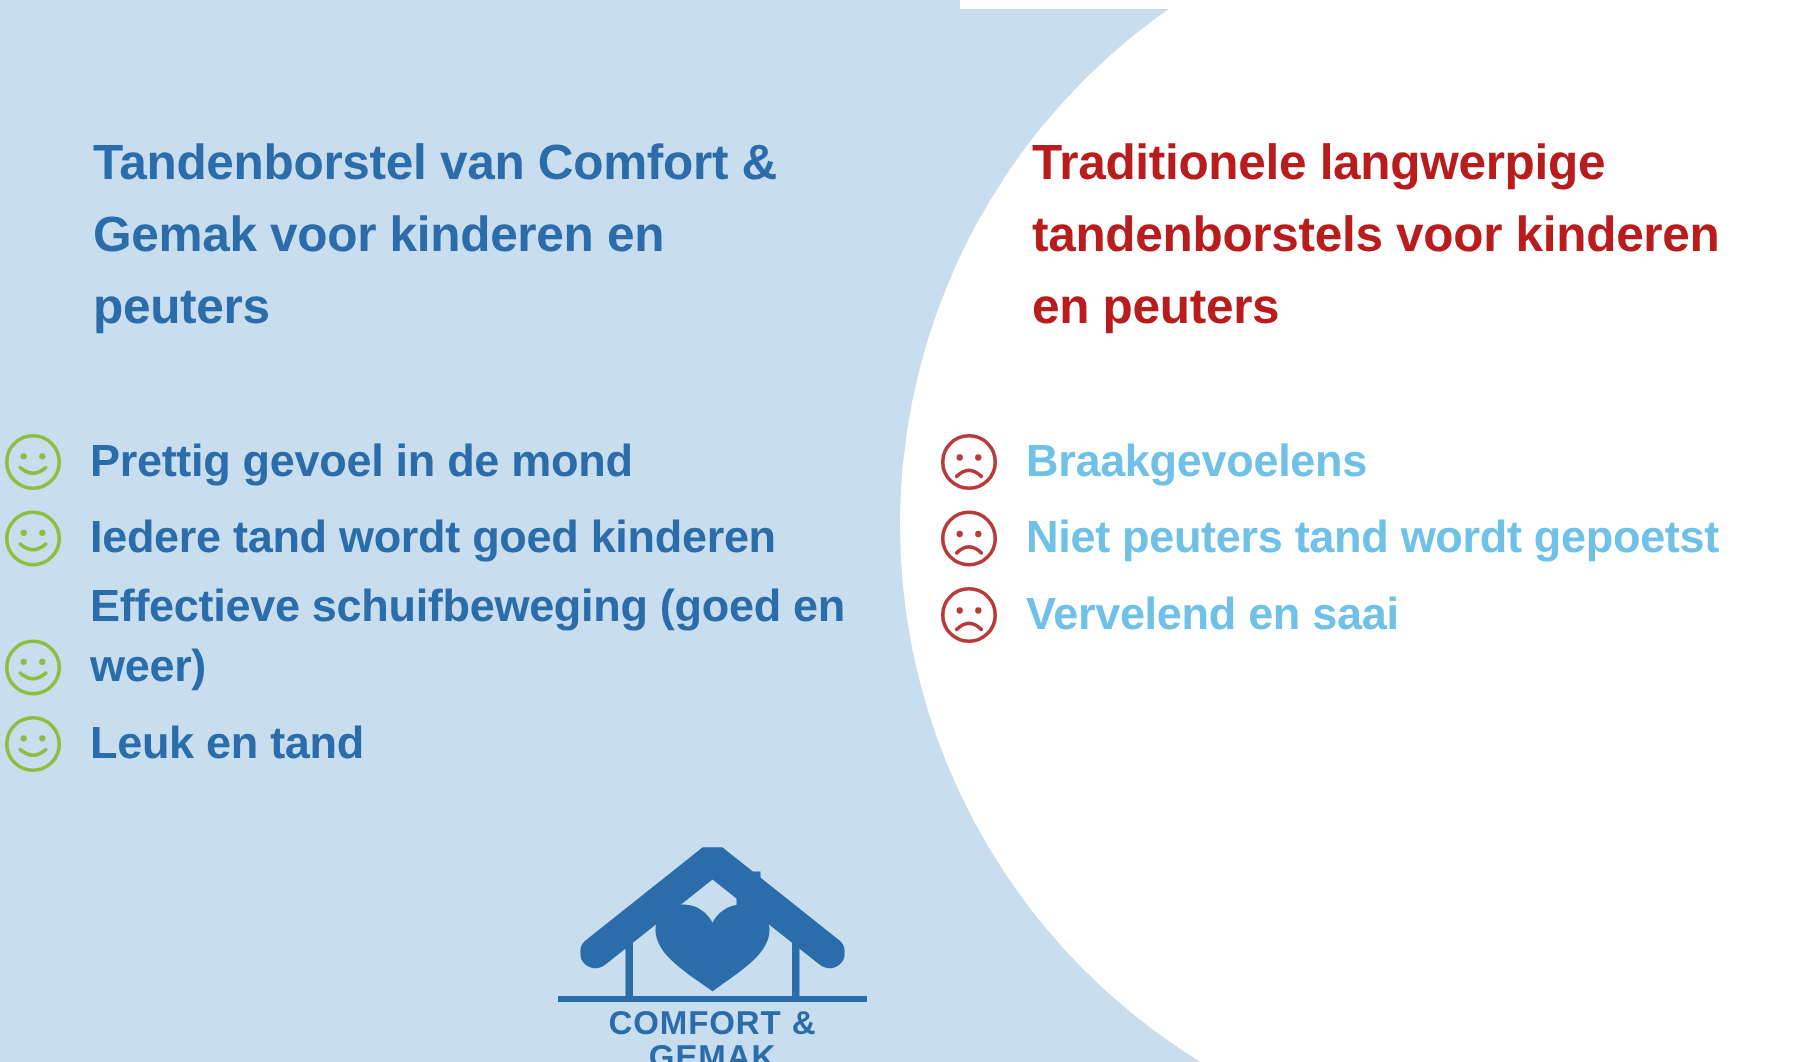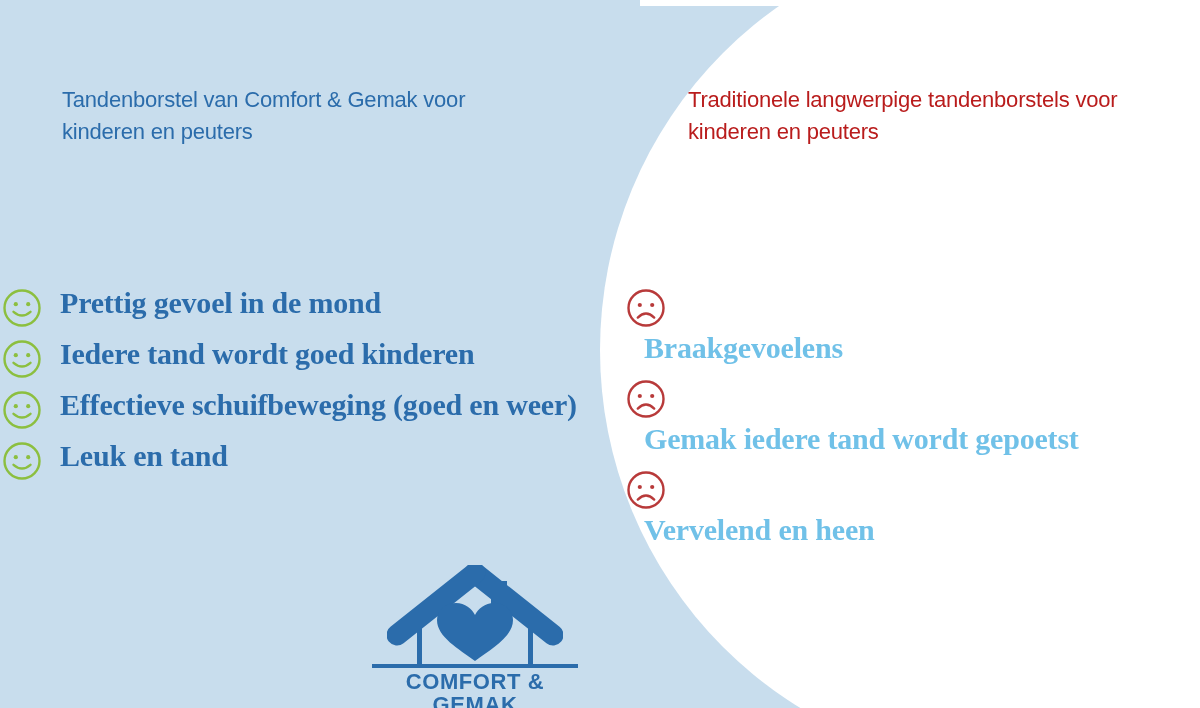--- a/index.html
+++ b/index.html
@@ -59,65 +59,64 @@
     z-index: 3;
   }
   .col-left  { left: 0px;   width: 600px; }
   .col-right { left: 620px; width: 580px; }
 
   .heading {
     position: absolute;
     left: 62px;
     top: 84px;
     width: 470px;
-    font-size: 22px;
-    font-weight: 400;
+    font-size: 33px;
+    font-weight: 700;
     line-height: 1.46;
     letter-spacing: -0.2px;
     margin: 0;
   }
   .col-left .heading  { color: #2b6cab; }
   .col-right .heading { left: 68px; color: #b91c1c; width: 500px; }
 
   .bullet-list {
     position: absolute;
     left: 0;
     top: 283px;
     width: 100%;
     list-style: none;
     margin: 0;
     padding: 0;
   }
 
   .bullet {
     display: flex;
-    align-items: flex-start;
+    align-items: flex-end;
     margin-bottom: 6px;
-    font-family: Liberation Serif, serif;
   }
   .bullet-icon {
     flex: 0 0 auto;
     width: 40px;
     height: 40px;
     margin-top: 5px;
   }
   .bullet-icon svg { display: block; width: 40px; height: 40px; }
 
   .bullet-text {
     font-size: 30px;
     font-weight: 700;
     line-height: 1.33;
     letter-spacing: -0.2px;
     margin-left: 18px;
   }
 
   .col-left .bullet { padding-left: 2px; }
   .col-left .bullet-text  { color: #2b6cab; max-width: 520px; }
 
-  .col-right .bullet { padding-left: 6px; flex-direction: column; }
+  .col-right .bullet { padding-left: 6px; }
   .col-right .bullet-text { color: #70c1e8; max-width: 530px; }
 
   
   .logo {
     position: absolute;
     left: 372px;
     top: 565px;
     width: 206px;
     z-index: 4;
   }
@@ -221,34 +220,34 @@
 
       <li class="bullet">
         <span class="bullet-icon">
           <svg viewBox="0 0 40 40" xmlns="http://www.w3.org/2000/svg">
             <circle cx="20" cy="20" r="17.5" fill="none" stroke="#b83a3a" stroke-width="2.4"></circle>
             <circle cx="13.8" cy="17" r="2.1" fill="#b83a3a"></circle>
             <circle cx="26.2" cy="17" r="2.1" fill="#b83a3a"></circle>
             <path d="M11.8 29.6 Q20 21.6 28.2 29.6" fill="none" stroke="#b83a3a" stroke-width="2.4" stroke-linecap="round"></path>
           </svg>
         </span>
-        <span class="bullet-text">Gemak iedere tand wordt gepoetst</span>
+        <span class="bullet-text">Niet peuters tand wordt gepoetst</span>
       </li>
 
 
       <li class="bullet">
         <span class="bullet-icon">
           <svg viewBox="0 0 40 40" xmlns="http://www.w3.org/2000/svg">
             <circle cx="20" cy="20" r="17.5" fill="none" stroke="#b83a3a" stroke-width="2.4"></circle>
             <circle cx="13.8" cy="17" r="2.1" fill="#b83a3a"></circle>
             <circle cx="26.2" cy="17" r="2.1" fill="#b83a3a"></circle>
             <path d="M11.8 29.6 Q20 21.6 28.2 29.6" fill="none" stroke="#b83a3a" stroke-width="2.4" stroke-linecap="round"></path>
           </svg>
         </span>
-        <span class="bullet-text">Vervelend en heen</span>
+        <span class="bullet-text">Vervelend en saai</span>
       </li>
     </ul>
   </div>
 
   <div class="logo">
     <svg class="logo-mark" viewBox="0 0 176 102" xmlns="http://www.w3.org/2000/svg">
 
       <path d="M104 16 h16 v30 h-16 z" fill="#2b6cab"></path>
 
       <path d="M88 8 L166 70" fill="none" stroke="#2b6cab" stroke-width="21" stroke-linecap="round"></path>

